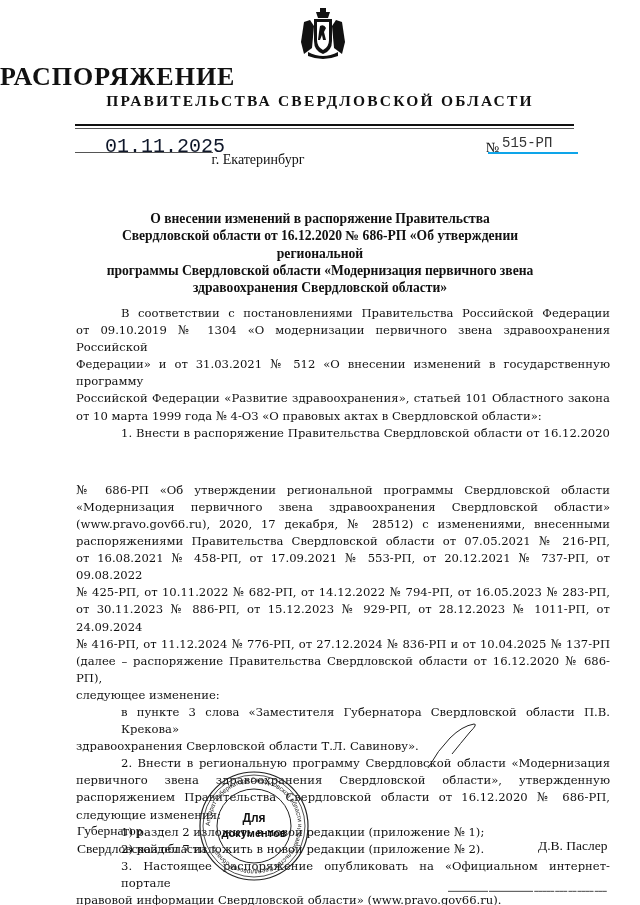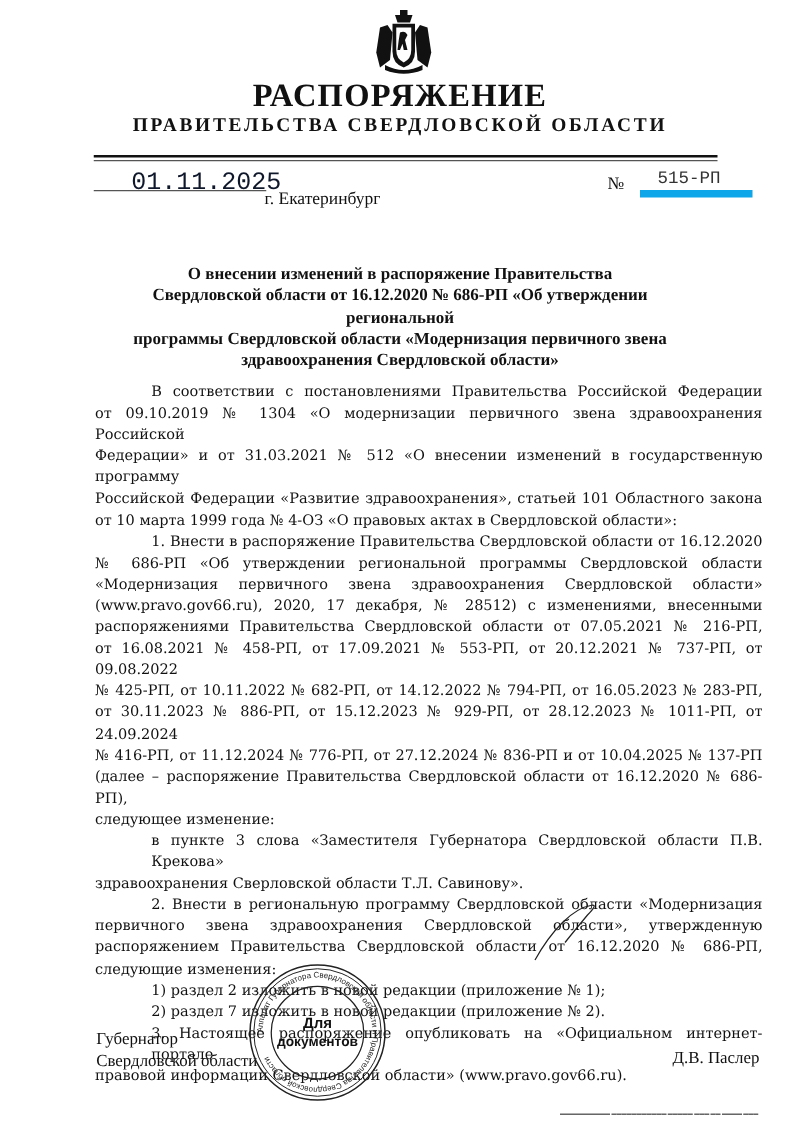--- a/index.html
+++ b/index.html
@@ -1,31 +1,31 @@
 <!DOCTYPE html>
 <html><head>
 <meta charset="utf-8">
 <style>
   html, body { margin: 0; padding: 0; background: #ffffff; }
   body { width: 640px; height: 905px; position: relative; overflow: hidden; color: #111; }
 
   #emblem { position: absolute; left: 300px; top: 8px; width: 46px; height: 52px; }
 
-  #doc-type { position: absolute; left: 0; width: 640px; top: 62px; text-align: center;
+  #doc-type { position: absolute; left: 0; width: 640px; top: 62px; text-align: left;
     font-family: "Liberation Serif", serif; font-weight: bold; font-size: 26px; letter-spacing: 1px; }
   #issuer { position: absolute; left: 0; width: 640px; top: 92px; text-align: center;
     font-family: "Liberation Serif", serif; font-weight: bold; font-size: 15.5px; letter-spacing: 2.2px; }
 
   #rule-thick { position: absolute; left: 75px; right: 66px; top: 124px; height: 2px; background: #111; }
   #rule-thin { position: absolute; left: 75px; right: 66px; top: 128px; height: 1px; background: #555; }
 
   #date-field { position: absolute; left: 75px; top: 132px; width: 138px; height: 20px; border-bottom: 1px solid #555; }
   #date-value { position: absolute; left: 30px; top: 3px; font-family: "Liberation Mono", monospace; font-size: 20px; color: #0f172a; }
   #num-label { position: absolute; left: 486px; top: 140px; font-family: "Liberation Serif", serif; font-size: 14px; }
-  #num-field { position: absolute; left: 512px; top: 132px; width: 90px; height: 20px; border-bottom: 6px solid #0ea5e9; }
+  #num-field { position: absolute; left: 488px; top: 132px; width: 90px; height: 20px; border-bottom: 2px solid #0ea5e9; }
   #num-value { position: absolute; left: 14px; top: 3px; font-family: "Liberation Mono", monospace; font-size: 14px; color: #333; }
 
   #city { position: absolute; left: 0; width: 516px; top: 152px; text-align: center;
     font-family: "Liberation Serif", serif; font-size: 14px; }
 
   #title { position: absolute; left: 80px; width: 480px; top: 210px; text-align: center;
     font-family: "Liberation Serif", serif; font-weight: bold; font-size: 13.6px; line-height: 17.3px; }
 
   #body { position: absolute; left: 76px; width: 534px; top: 305px;
     font-family: "DejaVu Serif", serif; font-size: 11.6px; line-height: 17.1px; }
@@ -75,21 +75,21 @@
   <div>здравоохранения Свердловской области»</div>
 </div>
 
 <div id="body">
     <span class="line" style="padding-left: 45px; display: block; white-space: normal; width: 534px; box-sizing: border-box;">В соответствии с постановлениями Правительства Российской Федерации</span>
     <span class="line" style="display: block; white-space: normal; width: 534px; box-sizing: border-box;">от 09.10.2019 № 1304 «О модернизации первичного звена здравоохранения Российской</span>
     <span class="line" style="display: block; white-space: normal; width: 534px; box-sizing: border-box;">Федерации» и от 31.03.2021 № 512 «О внесении изменений в государственную программу</span>
     <span class="line" style="display: block; white-space: normal; width: 534px; box-sizing: border-box;">Российской Федерации «Развитие здравоохранения», статьей 101 Областного закона</span>
     <span class="line last" style="display: block; white-space: normal; width: 534px; box-sizing: border-box;">от 10 марта 1999 года № 4-ОЗ «О правовых актах в Свердловской области»:</span>
     <span class="line" style="padding-left: 45px; display: block; white-space: normal; width: 534px; box-sizing: border-box;">1. Внести в распоряжение Правительства Свердловской области от 16.12.2020</span>
-    <span class="line" style="display: block; white-space: normal; width: 534px; box-sizing: border-box;">№ 686-РП «Об утверждении региональной программы Свердловской области</span>
+    <span class="line" style="display: block; white-space: normal; width: 534px; box-sizing: border-box; margin-top: 40px;">№ 686-РП «Об утверждении региональной программы Свердловской области</span>
     <span class="line" style="display: block; white-space: normal; width: 534px; box-sizing: border-box;">«Модернизация первичного звена здравоохранения Свердловской области»</span>
     <span class="line" style="display: block; white-space: normal; width: 534px; box-sizing: border-box;">(www.pravo.gov66.ru), 2020, 17 декабря, № 28512) с изменениями, внесенными</span>
     <span class="line" style="display: block; white-space: normal; width: 534px; box-sizing: border-box;">распоряжениями Правительства Свердловской области от 07.05.2021 № 216-РП,</span>
     <span class="line" style="display: block; white-space: normal; width: 534px; box-sizing: border-box;">от 16.08.2021 № 458-РП, от 17.09.2021 № 553-РП, от 20.12.2021 № 737-РП, от 09.08.2022</span>
     <span class="line" style="display: block; white-space: normal; width: 534px; box-sizing: border-box;">№ 425-РП, от 10.11.2022 № 682-РП, от 14.12.2022 № 794-РП, от 16.05.2023 № 283-РП,</span>
     <span class="line" style="display: block; white-space: normal; width: 534px; box-sizing: border-box;">от 30.11.2023 № 886-РП, от 15.12.2023 № 929-РП, от 28.12.2023 № 1011-РП, от 24.09.2024</span>
     <span class="line" style="display: block; white-space: normal; width: 534px; box-sizing: border-box;">№ 416-РП, от 11.12.2024 № 776-РП, от 27.12.2024 № 836-РП и от 10.04.2025 № 137-РП</span>
     <span class="line" style="display: block; white-space: normal; width: 534px; box-sizing: border-box;">(далее – распоряжение Правительства Свердловской области от 16.12.2020 № 686-РП),</span>
     <span class="line last" style="display: block; white-space: normal; width: 534px; box-sizing: border-box;">следующее изменение:</span>
     <span class="line" style="padding-left: 45px; display: block; white-space: normal; width: 534px; box-sizing: border-box;">в пункте 3 слова «Заместителя Губернатора Свердловской области П.В. Крекова»</span>

